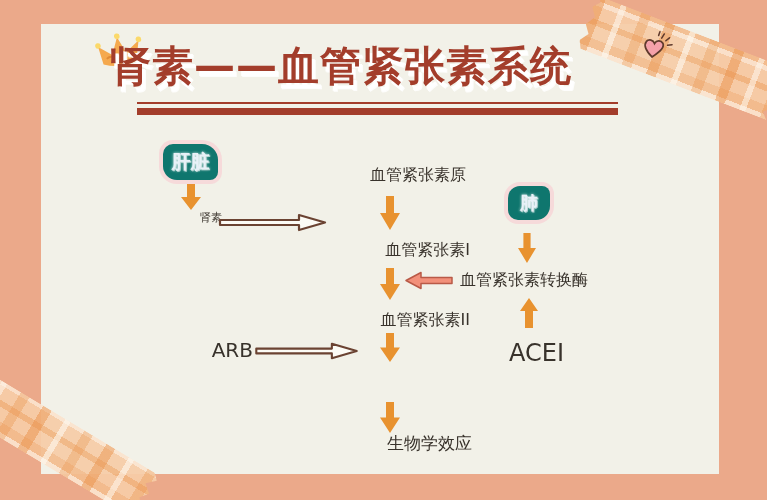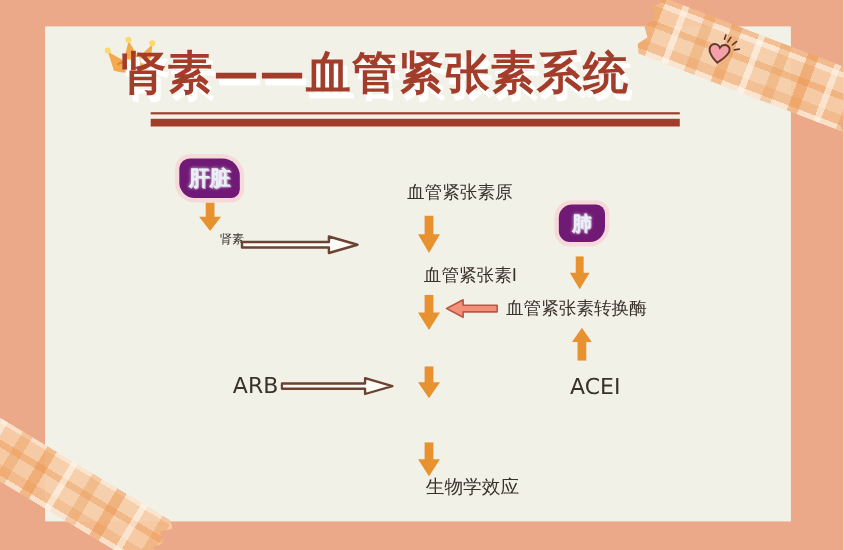--- a/index.html
+++ b/index.html
@@ -25,21 +25,21 @@
 
   .title{position:absolute;left:110px;top:44px;width:540px;white-space:nowrap;
     font-size:41px;font-weight:800;color:#A33D2B;letter-spacing:1px;line-height:1.1;
     text-shadow:3px 5px 0 #FFFFFF,4px 6px 0 rgba(255,255,255,.85);}
   .rule{position:absolute;left:137px;width:481px;background:#A33D2B;}
   .rule-thin{top:102px;height:2px;}
   .rule-thick{top:108px;height:7px;}
 
   .node{position:absolute;text-align:right;color:#38322B;font-size:16px;font-weight:500;line-height:1.15;}
 
-  .organ{position:absolute;background:#701a75;color:#E9F1F8;font-weight:700;
+  .organ{position:absolute;background:#0f766e;color:#E9F1F8;font-weight:700;
     display:flex;align-items:center;justify-content:center;
     text-shadow:0 0 3px rgba(255,255,255,.95),1px 1px 0 rgba(255,255,255,.6);
     box-shadow:0 0 0 4px rgba(249,199,206,.55);}
   .organ-liver{left:163px;top:144px;width:55px;height:36px;font-size:19px;border-radius:10px 16px 8px 14px;}
   .organ-lung{left:508px;top:186px;width:42px;height:34px;font-size:18px;border-radius:12px 8px 14px 10px;}
 
   .abs{position:absolute;}
 </style>
 </head>
 <body>
@@ -86,20 +86,21 @@
     <path d="M6,0 H14 V17 H20 L10,34 L0,17 H6 Z" fill="#E8922F"></path>
   </svg>
   <div class="node" style="left:306px;top:241px;width:164px">血管紧张素I</div>
   <svg class="abs" style="left:380px;top:268px;width:20px;height:32px" viewBox="0 0 20 34" preserveAspectRatio="none">
     <path d="M6,0 H14 V17 H20 L10,34 L0,17 H6 Z" fill="#E8922F"></path>
   </svg>
   <svg class="abs" style="left:404px;top:271px;width:50px;height:19px" viewBox="0 0 50 19">
     <path d="M48,6.5 H17 V1.5 L2,9.5 L17,17.5 V12.5 H48 Z" fill="#F2907A" stroke="#B95A47" stroke-width="1.5" stroke-linejoin="round"></path>
   </svg>
   <div class="node" style="left:452px;top:271px;width:136px">血管紧张素转换酶</div>
+  <div class="node" style="left:306px;top:311px;width:164px">血管紧张素II</div>
   <svg class="abs" style="left:380px;top:333px;width:20px;height:29px" viewBox="0 0 20 34" preserveAspectRatio="none">
     <path d="M6,0 H14 V17 H20 L10,34 L0,17 H6 Z" fill="#E8922F"></path>
   </svg>
 
   <div class="node" style="left:197px;top:339px;width:56px;font-size:20px;font-weight:500">ARB</div>
   <svg class="abs" style="left:251px;top:340px;width:112px;height:22px" viewBox="0 0 112 23">
     <path d="M3,9 H82 V4 L108,11.5 L82,19 V14 H3 Z" fill="#FCFBF5" stroke="#6B4332" stroke-width="2.2" stroke-linejoin="round" stroke-linecap="round"></path>
   </svg>
 
   <svg class="abs" style="left:380px;top:402px;width:20px;height:31px" viewBox="0 0 20 34" preserveAspectRatio="none">
@@ -107,14 +108,14 @@
   </svg>
   <div class="node" style="left:308px;top:434px;width:164px;font-size:17px">生物学效应</div>
 
   <div class="organ organ-lung">肺</div>
   <svg class="abs" style="left:518px;top:233px;width:18px;height:30px" viewBox="0 0 20 34" preserveAspectRatio="none">
     <path d="M6,0 H14 V17 H20 L10,34 L0,17 H6 Z" fill="#E8922F"></path>
   </svg>
   <svg class="abs" style="left:520px;top:298px;width:18px;height:30px" viewBox="0 0 18 30" preserveAspectRatio="none">
     <path d="M5,30 H13 V13 H18 L9,0 L0,13 H5 Z" fill="#E8922F"></path>
   </svg>
-  <div class="node" style="left:504px;top:340px;width:60px;font-size:20px;font-weight:500">ACEI</div>
+  <div class="node" style="left:504px;top:340px;width:60px;font-size:24px;font-weight:500">ACEI</div>
 </div>
 
 </body></html>

